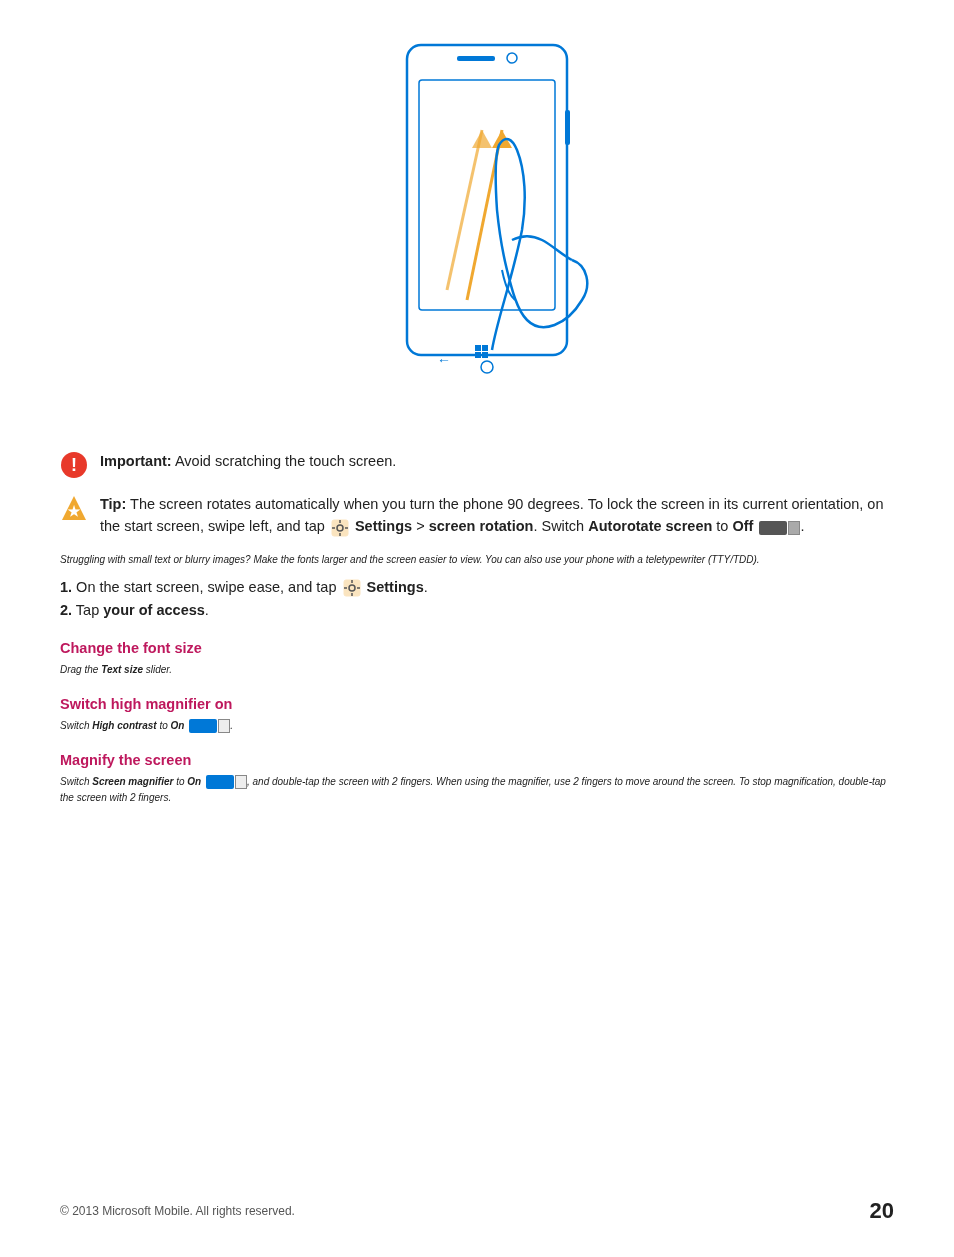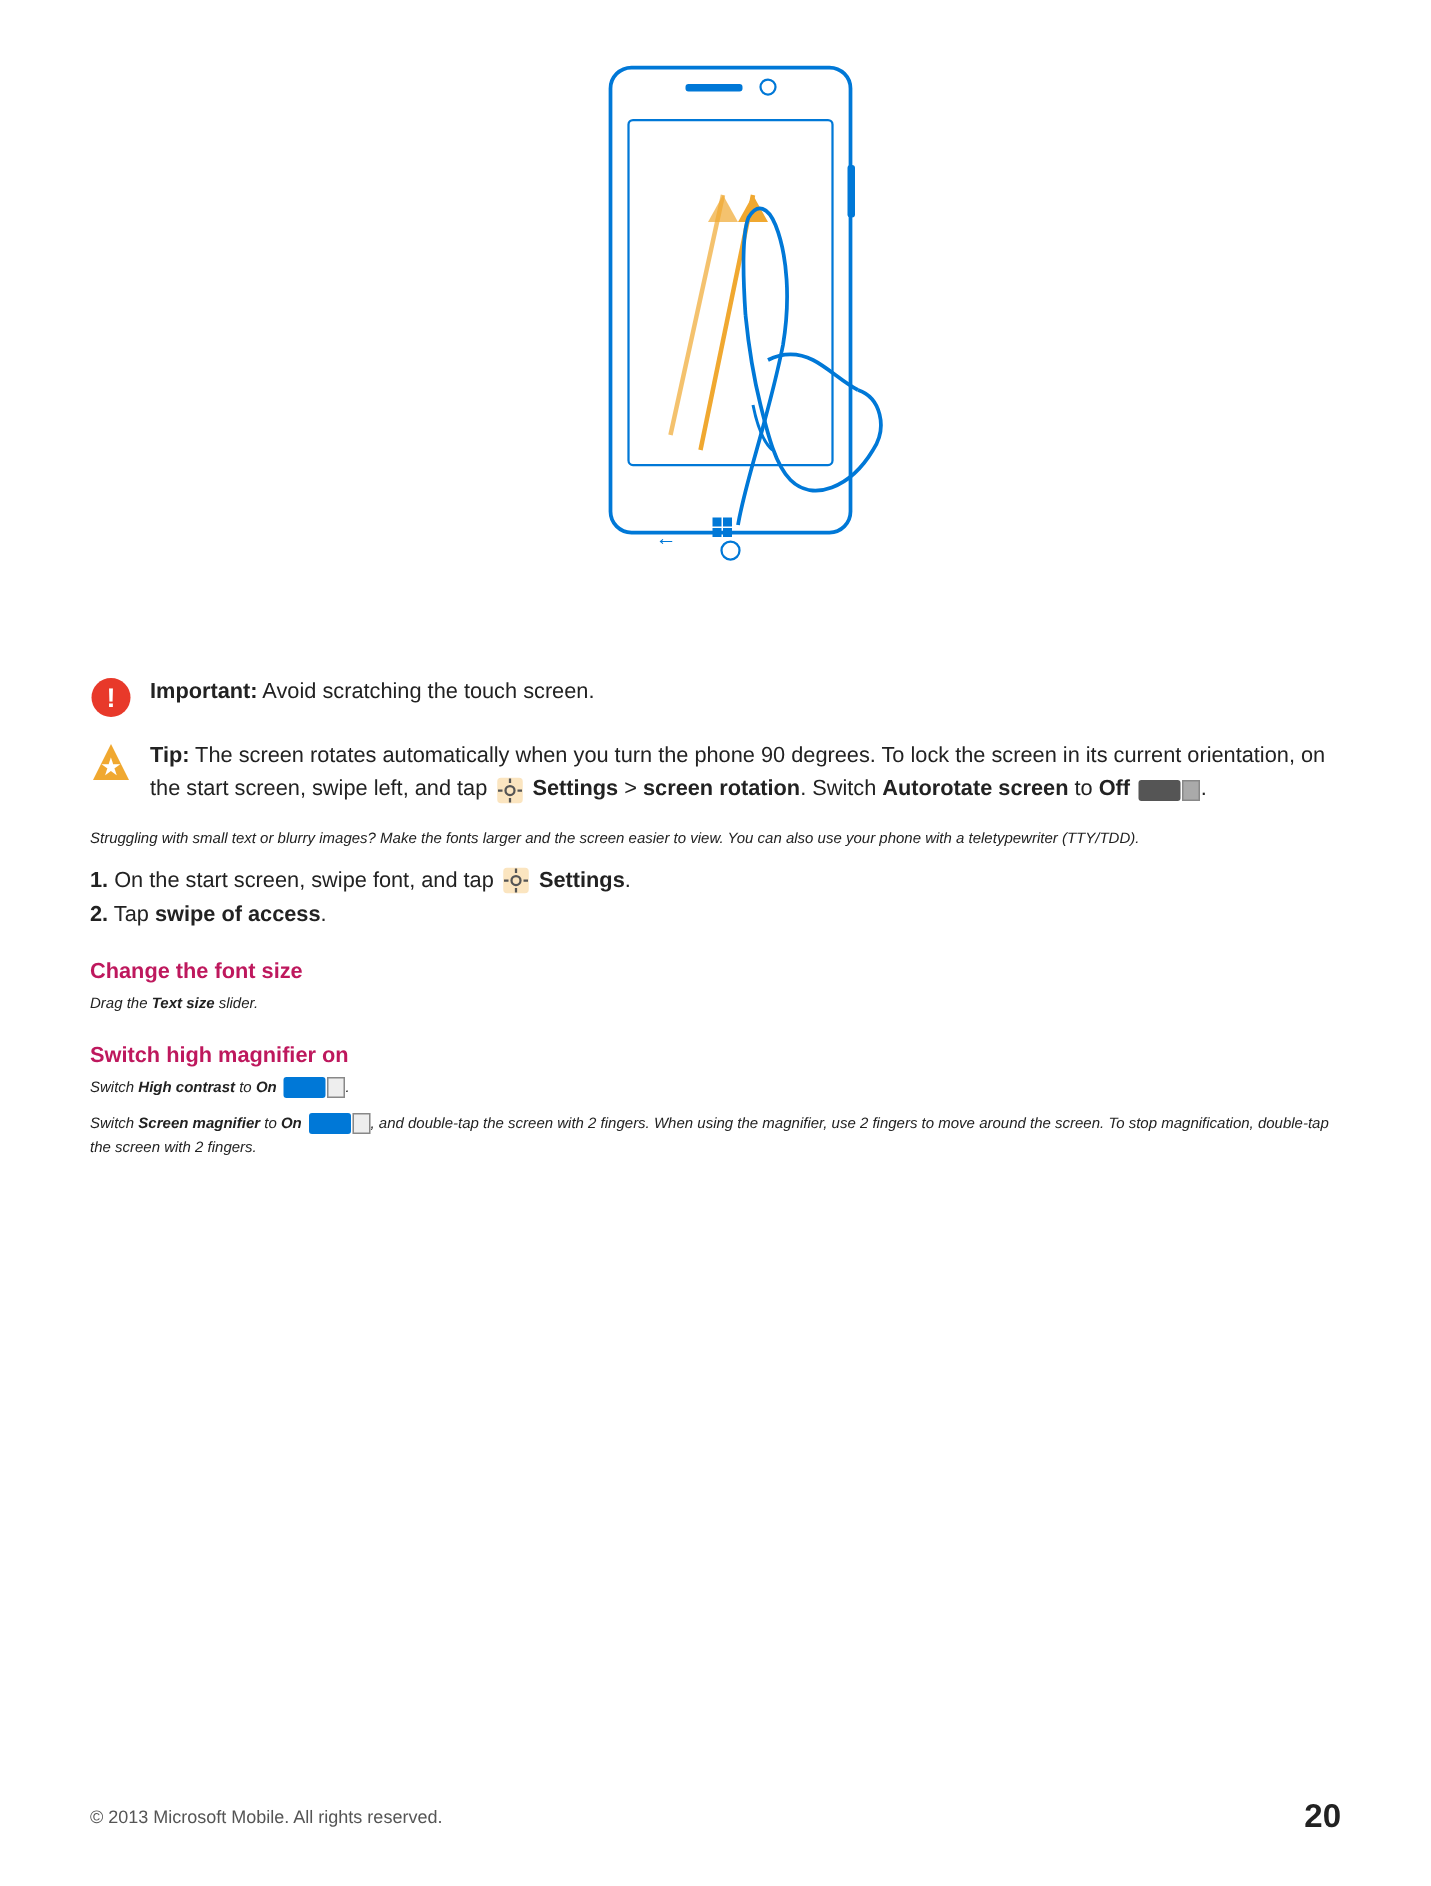--- a/index.html
+++ b/index.html
@@ -225,47 +225,48 @@
         <span class="toggle-off-bar"></span>
           <span class="toggle-off-nub"></span>
       </span>.
     </div>
   </div>
 
 
   <div class="body-text">Struggling with small text or blurry images? Make the fonts larger and the screen easier to view. You can also use your phone with a teletypewriter (TTY/TDD).</div>
 
   <div class="step-text">
-    <span class="bold">1.</span><span> On the start screen, swipe font, and tap </span><svg class="settings-icon-inline" viewBox="0 0 18 18">
+    <span class="bold">1.</span><span> On the start screen, swipe ease, and tap </span><svg class="settings-icon-inline" viewBox="0 0 18 18">
         <rect x="1" y="1" width="16" height="16" rx="2" fill="#f0a830" opacity="0.3" stroke="#f0a830" stroke-width="1"></rect>
         <circle cx="9" cy="9" r="3" fill="none" stroke="#555" stroke-width="1.5"></circle>
         <line x1="9" y1="1" x2="9" y2="4" stroke="#555" stroke-width="1.5"></line>
         <line x1="9" y1="14" x2="9" y2="17" stroke="#555" stroke-width="1.5"></line>
         <line x1="1" y1="9" x2="4" y2="9" stroke="#555" stroke-width="1.5"></line>
         <line x1="14" y1="9" x2="17" y2="9" stroke="#555" stroke-width="1.5"></line>
       </svg> <span class="inline-bold">Settings</span><span>.</span>
   </div>
   <div class="step-text">
-    <span class="bold">2.</span><span> Tap </span><span class="inline-bold">swipe of access</span><span>.</span>
+    <span class="bold">2.</span><span> Tap </span><span class="inline-bold">your of access</span><span>.</span>
   </div>
 
   <div class="subsection-heading">Change the font size</div>
   <div class="body-text">
     <span>Drag the </span><span class="inline-bold">Text size</span><span> slider.</span>
   </div>
 
   <div class="subsection-heading">Switch high magnifier on</div>
   <div class="body-text">
     <span>Switch </span><span class="inline-bold">High contrast</span><span> to </span><span class="inline-bold">On</span>
     <span class="toggle-on" style="display:inline-flex;align-items:center;vertical-align:middle;margin-left:2px;">
       <span style="width:28px;height:14px;background:#0078d7;border-radius:2px;display:inline-block;vertical-align:middle;"></span>
         <span style="width:12px;height:14px;background:#eee;border:1px solid #888;display:inline-block;vertical-align:middle;margin-left:1px;"></span>
     </span><span>.</span>
   </div>
 
+  <div class="subsection-heading">Magnify the screen</div>
   <div class="body-text">
     <span>Switch </span><span class="inline-bold">Screen magnifier</span><span> to </span><span class="inline-bold">On</span>
     <span class="toggle-on" style="display:inline-flex;align-items:center;vertical-align:middle;margin-left:2px;">
       <span style="width:28px;height:14px;background:#0078d7;border-radius:2px;display:inline-block;vertical-align:middle;"></span>
         <span style="width:12px;height:14px;background:#eee;border:1px solid #888;display:inline-block;vertical-align:middle;margin-left:1px;"></span>
     </span><span>, and double-tap the screen with 2 fingers. When using the magnifier, use 2 fingers to move around the screen. To stop magnification, double-tap the screen with 2 fingers.</span>
   </div>
 
   <div class="page-footer">
     <span class="footer-copyright">© 2013 Microsoft Mobile. All rights reserved.</span>

